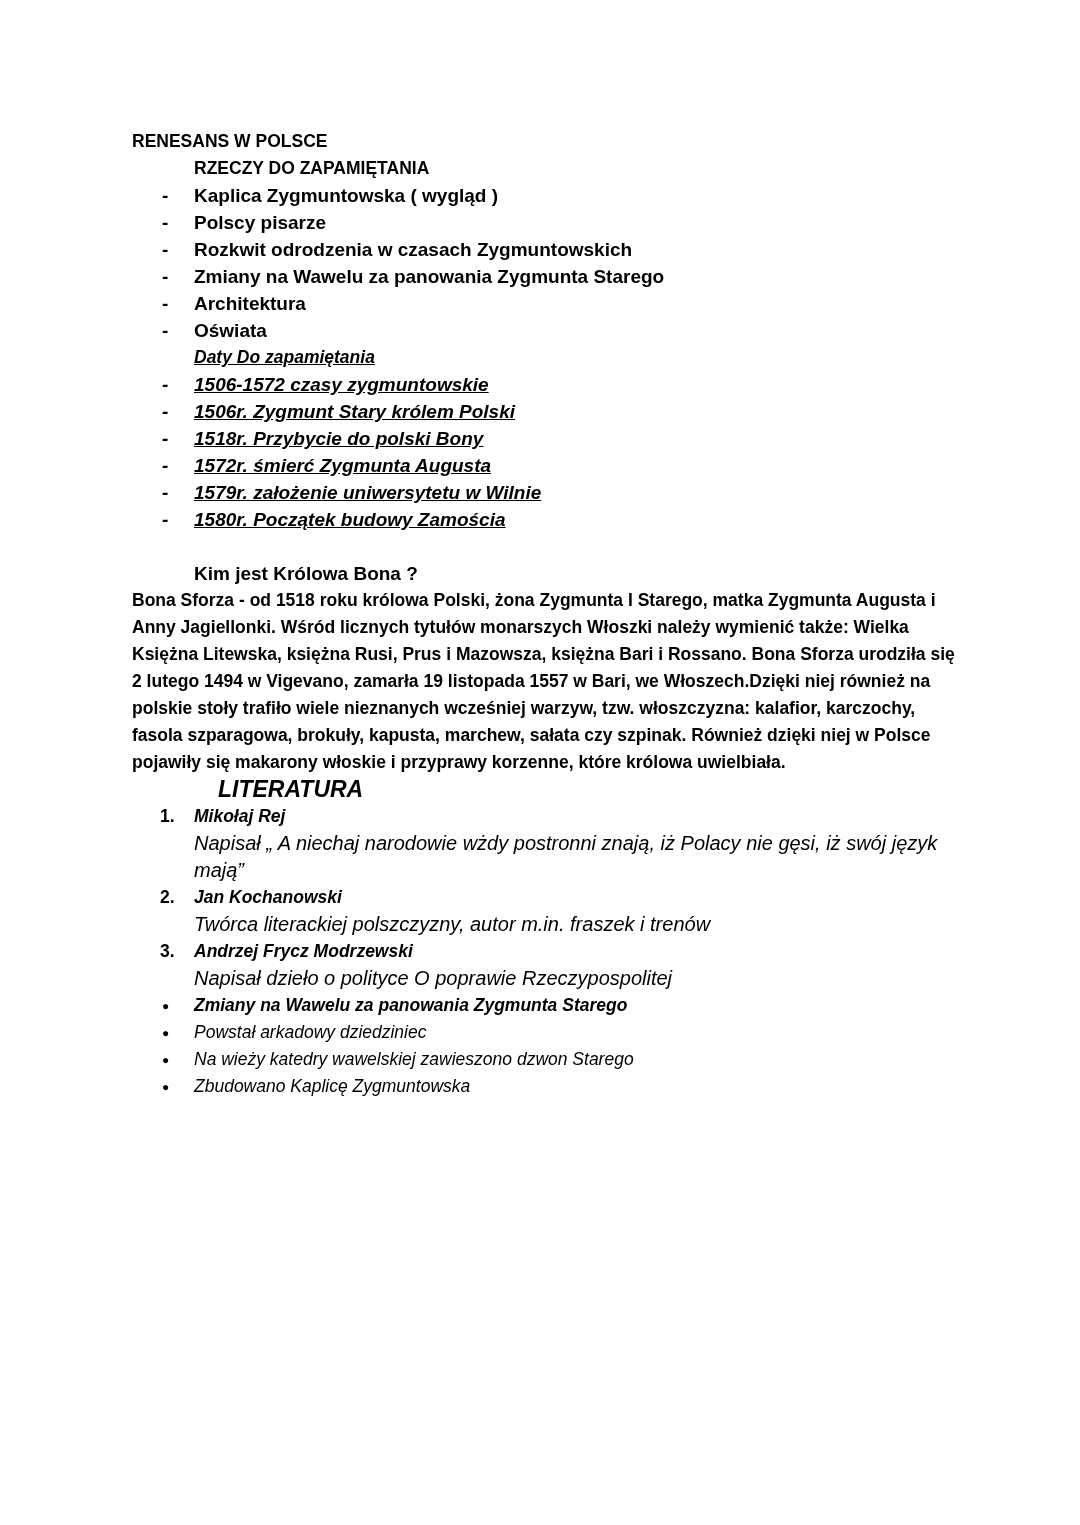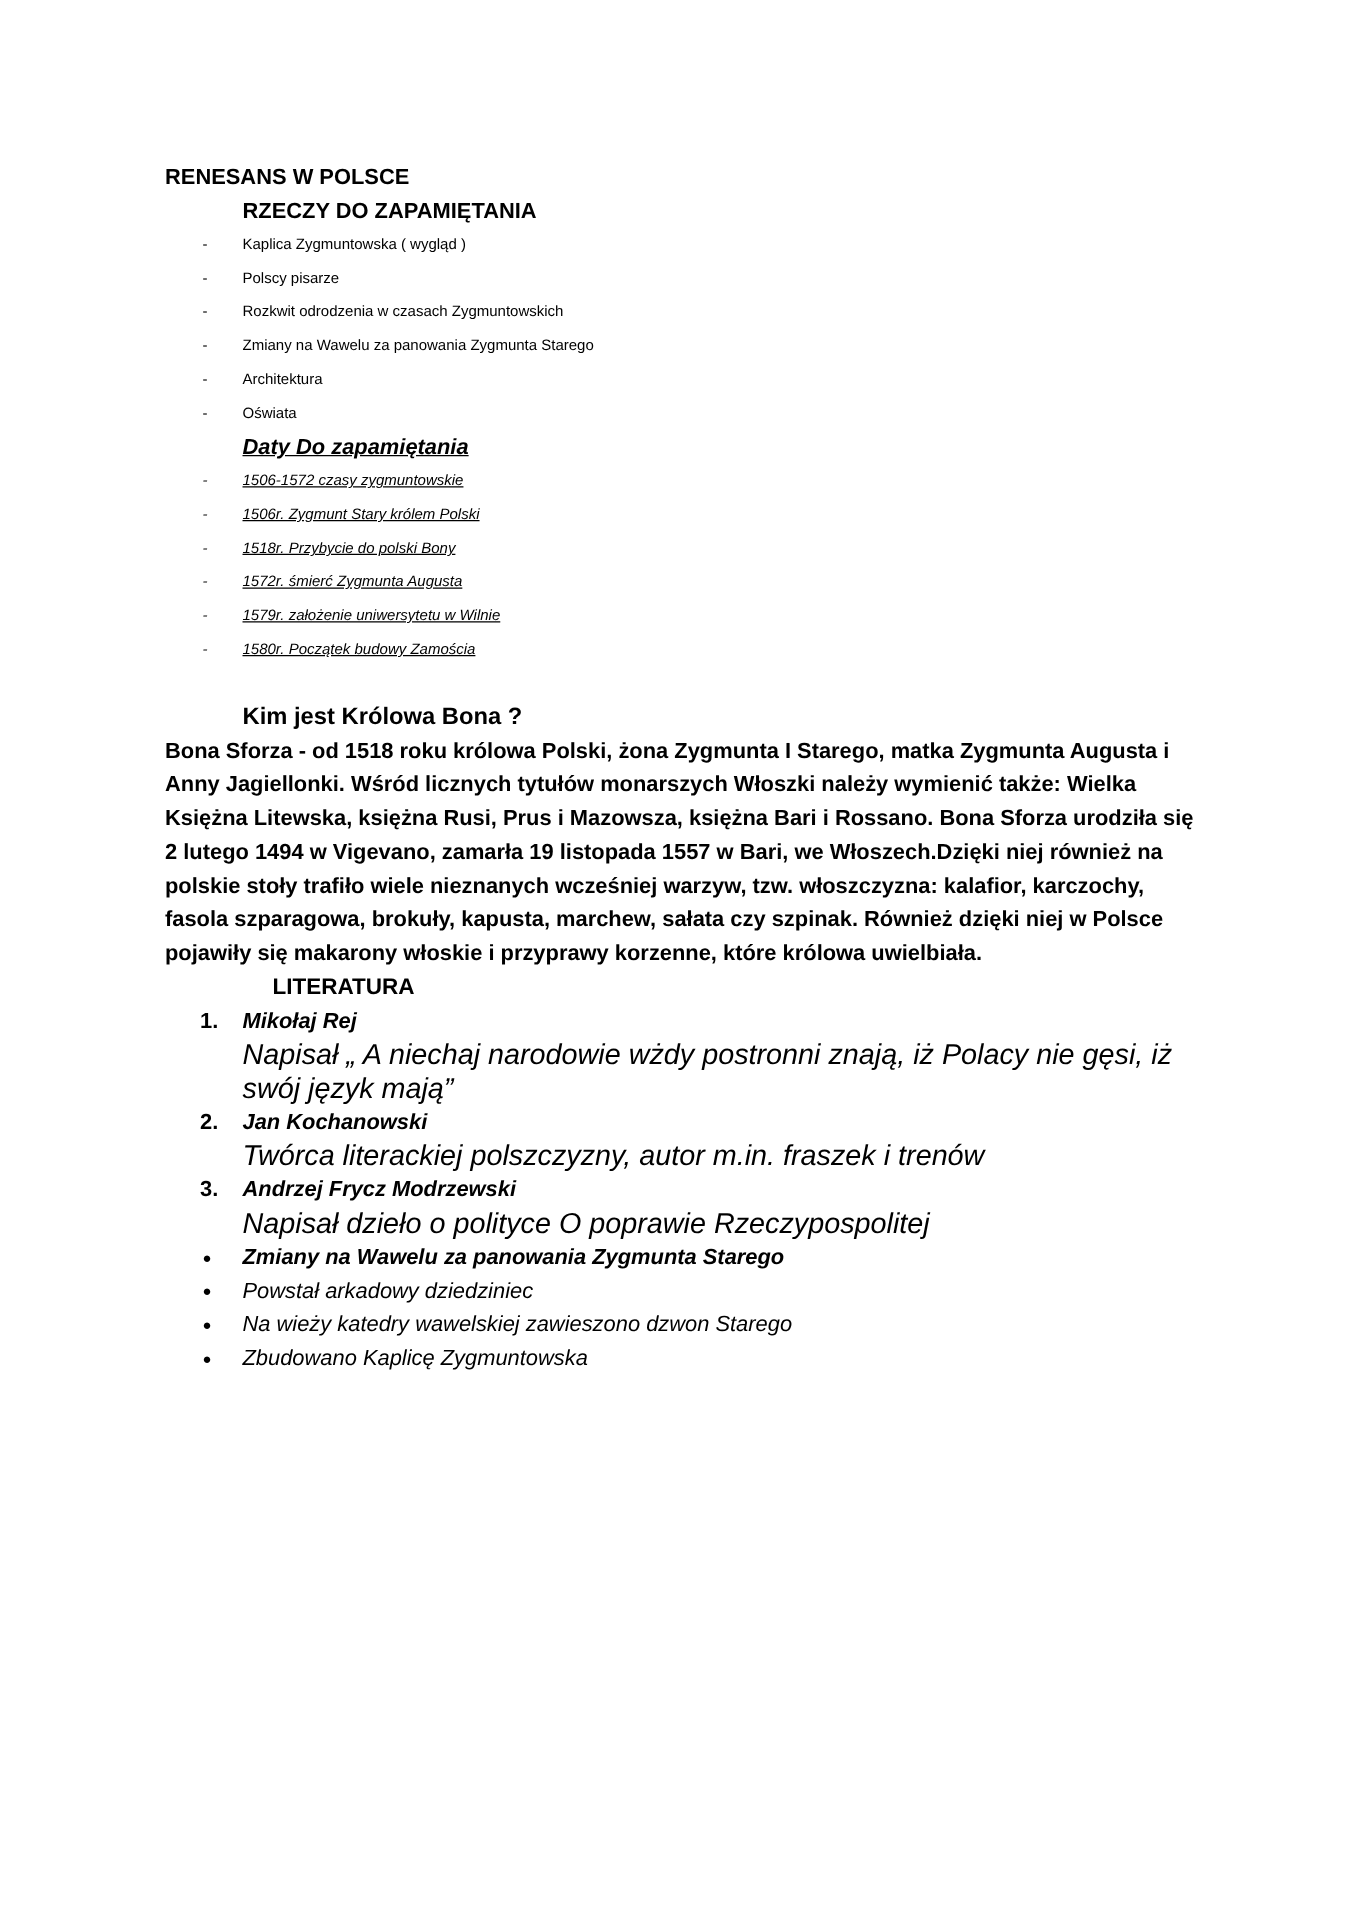--- a/index.html
+++ b/index.html
@@ -33,22 +33,22 @@
     line-height: 27px;
     margin: 0 0 0 62px;
   }
   ul.dash-list {
     list-style: none;
     margin: 0;
     padding: 0;
   }
   ul.dash-list > li {
     position: relative;
-    font-size: 12px;
-    font-weight: normal;
+    font-size: 19px;
+    font-weight: bold;
     line-height: 27px;
     padding-left: 62px;
     margin: 0;
   }
   ul.dash-list > li::before {
     content: "-";
     position: absolute;
     left: 30px;
     top: 0;
   }
@@ -76,22 +76,23 @@
     margin: 0 0 0 62px;
   }
   .para {
     font-size: 17.5px;
     font-weight: bold;
     line-height: 27px;
     margin: 0;
     text-align: left;
   }
   .lit-head {
-    font-size: 18px;
-    font-weight: bold;
+    font-size: 23px;
+    font-weight: bold;
+    font-style: italic;
     line-height: 27px;
     margin: 0 0 0 86px;
   }
   ol.lit-list {
     list-style: none;
     margin: 0;
     padding: 0;
     counter-reset: litc;
   }
   ol.lit-list > li {
@@ -109,21 +110,21 @@
     font-weight: bold;
     line-height: 27px;
   }
   .lit-name {
     font-size: 17.5px;
     font-weight: bold;
     font-style: italic;
     line-height: 27px;
   }
   .lit-desc {
-    font-size: 23px;
+    font-size: 20px;
     font-style: italic;
     line-height: 27px;
   }
   ul.bullet-list {
     list-style: none;
     margin: 0;
     padding: 0;
   }
   ul.bullet-list > li {
     position: relative;

